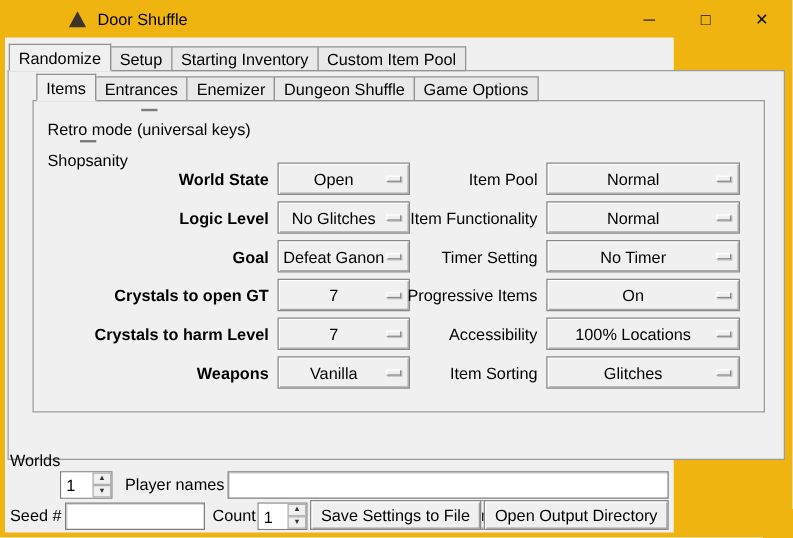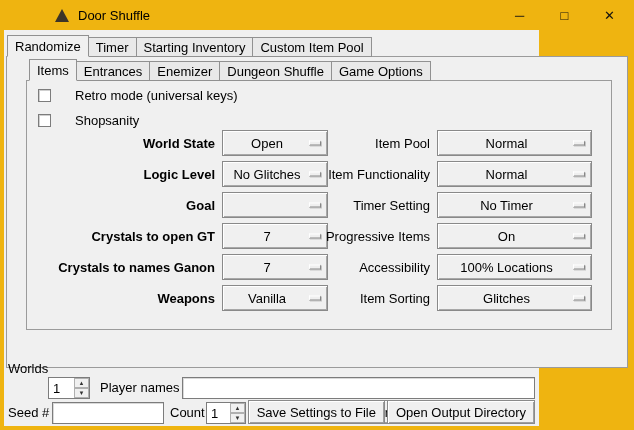--- a/index.html
+++ b/index.html
@@ -30,21 +30,21 @@
   .outer-tabs { left: 3px; top: 5px; }
   .inner-tabs { left: 25px; top: 29px; }
   .tab {
     height: 20px; display: flex; align-items: center; justify-content: center;
     padding: 0 7px; border: 1px solid #919191; background: #e9e9e9;
     margin-right: -1px; white-space: nowrap; cursor: default;
   }
   .tab.selected { height: 22px; background: #f0f0f0; border-bottom-color: #f0f0f0; position: relative; z-index: 4; }
 
   
-  .cb-row { position: absolute; left: 34px; display: flex; align-items: center; gap: 24px; height: 16px; }
+  .cb-row { position: absolute; left: 34px; display: flex; align-items: center; gap: 7px; height: 16px; flex-direction: column; }
   .checkbox { width: 13px; height: 13px; background: #fff; border: 1px solid #7c7c7c; box-shadow: inset 1px 1px 0 #cfcfcf; }
 
   
   .opt-row { position: absolute; display: flex; align-items: center; height: 26px; }
   .opt-row.left { left: 20px; }
   .opt-row.right { left: 280px; }
   .opt-row .lbl { text-align: right; white-space: nowrap; }
   .opt-row.left .lbl { width: 191px; font-weight: bold; }
   .opt-row.right .lbl { width: 146px; }
   .dropdown {
@@ -105,21 +105,21 @@
     </span>
   </div>
 
   <div class="content">
 
     <div class="pane outer-pane"></div>
     <div class="pane inner-pane"></div>
 
     <div class="tab-row outer-tabs">
       <div class="tab selected">Randomize</div>
-      <div class="tab">Timer</div>
+      <div class="tab">Setup</div>
       <div class="tab">Starting Inventory</div>
       <div class="tab">Custom Item Pool</div>
     </div>
 
     <div class="tab-row inner-tabs">
       <div class="tab selected">Items</div>
       <div class="tab">Entrances</div>
       <div class="tab">Enemizer</div>
       <div class="tab">Dungeon Shuffle</div>
       <div class="tab">Game Options</div>
@@ -144,32 +144,33 @@
     <div class="opt-row left" style="top:131px">
       <span class="lbl">Logic Level</span>
       <div class="dropdown">
         <span class="val">No Glitches</span>
         <span class="indicator"></span>
       </div>
     </div>
     <div class="opt-row left" style="top:162px">
       <span class="lbl">Goal</span>
       <div class="dropdown">
+        <span class="val">Defeat Ganon</span>
         <span class="indicator"></span>
       </div>
     </div>
     <div class="opt-row left" style="top:193px">
       <span class="lbl">Crystals to open GT</span>
       <div class="dropdown">
         <span class="val">7</span>
         <span class="indicator"></span>
       </div>
     </div>
     <div class="opt-row left" style="top:224px">
-      <span class="lbl">Crystals to names Ganon</span>
+      <span class="lbl">Crystals to harm Level</span>
       <div class="dropdown">
         <span class="val">7</span>
         <span class="indicator"></span>
       </div>
     </div>
     <div class="opt-row left" style="top:255px">
       <span class="lbl">Weapons</span>
       <div class="dropdown">
         <span class="val">Vanilla</span>
         <span class="indicator"></span>

